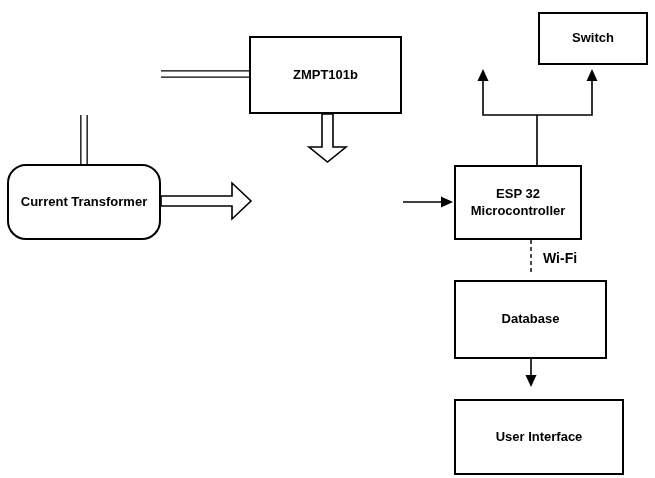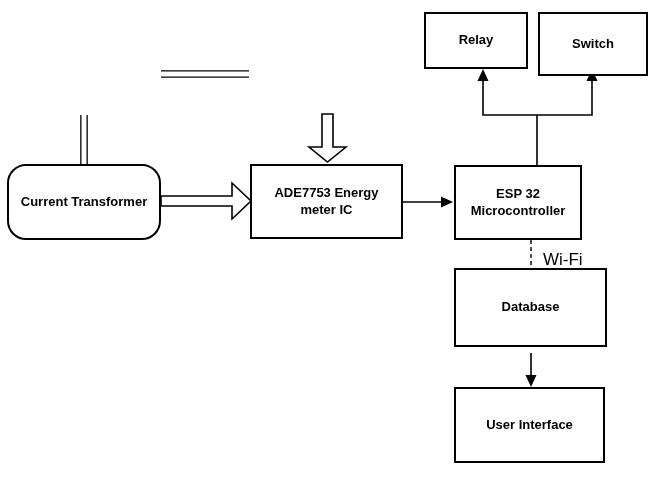--- a/index.html
+++ b/index.html
@@ -32,22 +32,22 @@
     z-index: 2;
   }
   #connectors {
     position: absolute;
     left: 0;
     top: 0;
     z-index: 1;
   }
   .edge-label {
     position: absolute;
-    font-weight: normal;
-    font-size: 17px;
+    font-weight: bold;
+    font-size: 14px;
     color: #000000;
     z-index: 3;
   }
 </style>
 </head>
 <body>
 
 <div id="canvas">
 
   <svg id="connectors" width="655" height="478" viewBox="0 0 655 478">
@@ -79,32 +79,30 @@
 
     <line x1="531" y1="240" x2="531" y2="274" stroke="#000000" stroke-width="1.4" stroke-dasharray="4 3"></line>
 
     <g>
       <line x1="531" y1="353" x2="531" y2="379" stroke="#000000" stroke-width="1.6"></line>
       <polygon points="531,387 525.5,375 536.5,375" fill="#000000"></polygon>
     </g>
   </svg>
 
 
+  <div class="node" style="left:249px; top:36px; width:153px; height:78px;">ZMPT101b</div>
 
-  <div class="node" style="left:424px; top:12px; width:104px; height:57px;">Relay</div>
 
-  <div class="node" style="left:538px; top:12px; width:110px; height:64px;text-align:right;">Switch</div>
+  <div class="node" style="left:538px; top:12px; width:110px; height:53px;text-align:right;">Switch</div>
 
   <div class="node" style="left:7px; top:164px; width:154px; height:76px;border-radius:19px;">Current Transformer</div>
 
-  <div class="node" style="left:250px; top:164px; width:153px; height:75px;">ADE7753 Energy
-meter IC</div>
 
   <div class="node" style="left:454px; top:165px; width:128px; height:75px;">ESP 32
 Microcontroller</div>
 
-  <div class="node" style="left:454px; top:268px; width:153px; height:79px;">Database</div>
+  <div class="node" style="left:454px; top:280px; width:153px; height:79px;">Database</div>
 
-  <div class="node" style="left:454px; top:387px; width:151px; height:76px;">User Interface</div>
+  <div class="node" style="left:454px; top:399px; width:170px; height:76px;">User Interface</div>
 
   <div class="edge-label" style="left:543px; top:250px;">Wi-Fi</div>
 
 </div>
 
 </body></html>

